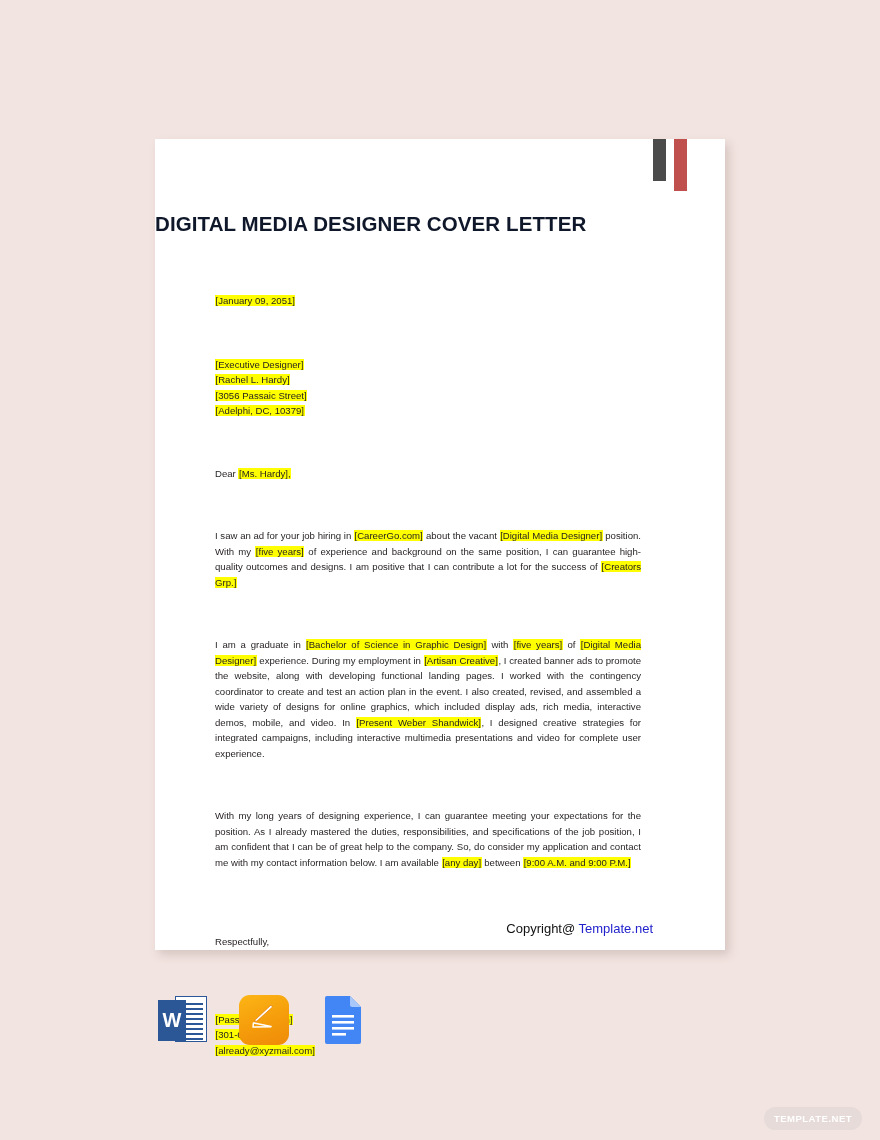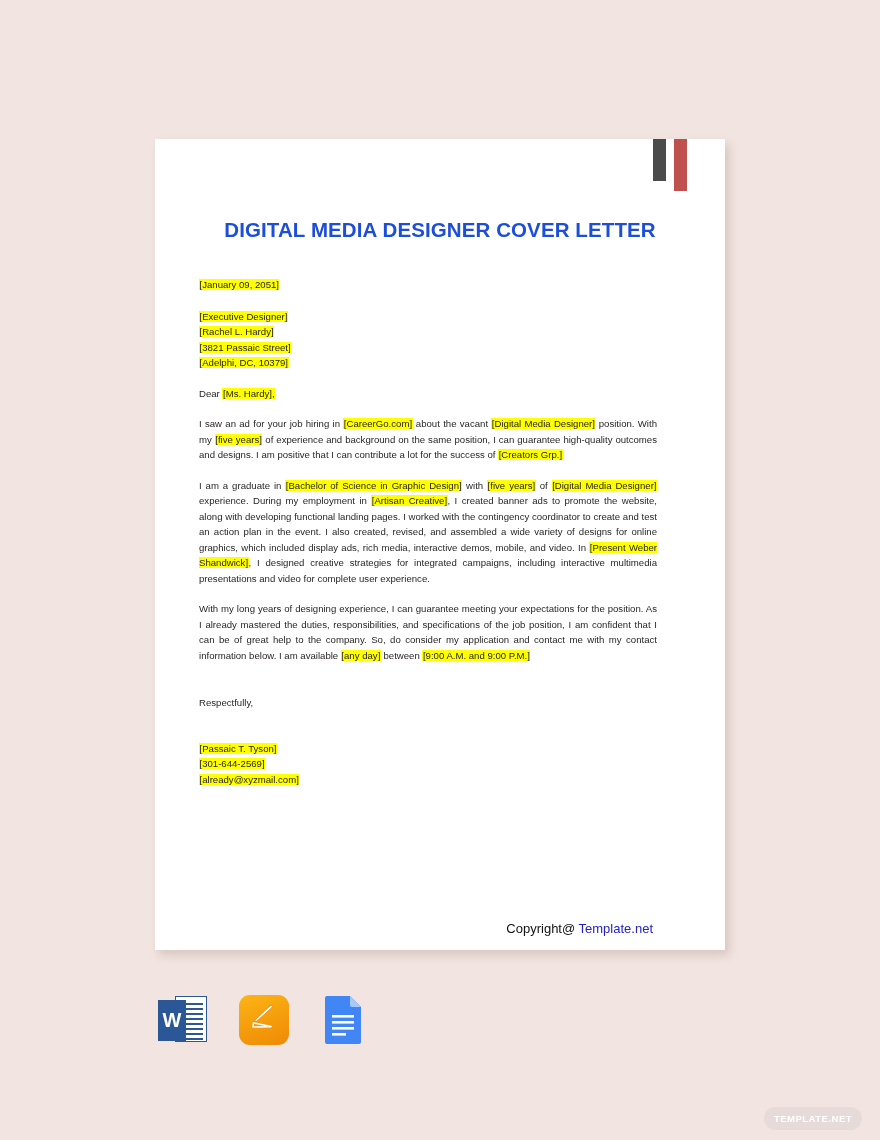--- a/index.html
+++ b/index.html
@@ -49,40 +49,40 @@
     width: 13px;
     height: 52px;
     background: #c0504d;
   }
 
   
   #letter-title {
     position: absolute;
     left: 0;
     right: 0;
-    top: 79px;
-    text-align: center;
-    color: #1d4ed8;
+    top: 73px;
+    text-align: left;
+    color: #0f172a;
     font-size: 20.5px;
     font-weight: bold;
     letter-spacing: 0.1px;
   }
 
   
   #letter-body {
     position: absolute;
     left: 44px;
     top: 138px;
     width: 458px;
     font-size: 9.6px;
     line-height: 15.5px;
     color: #231f20;
     text-align: justify;
   }
-  #letter-body .blk { margin: 0; }
+  #letter-body .blk { margin: 16px; }
   .hl {
     background: #ffff00;
     padding: 0 0.5px;
   }
   .gap-1 { height: 16px; }
   .gap-2 { height: 15px; }
   .gap-3 { height: 15px; }
   .gap-4 { height: 15px; }
   .gap-5 { height: 15px; }
   .gap-6 { height: 32px; }
@@ -214,21 +214,21 @@
 
   <div id="letter-body">
 
     <div class="blk date-line"><span class="hl">[January 09, 2051]</span></div>
 
     <div class="gap-1"></div>
 
     <div class="blk">
       <div class="addr-line"><span class="hl">[Executive Designer]</span></div>
       <div class="addr-line"><span class="hl">[Rachel L. Hardy]</span></div>
-      <div class="addr-line"><span class="hl">[3821 Passaic Street]</span></div>
+      <div class="addr-line"><span class="hl">[3056 Passaic Street]</span></div>
       <div class="addr-line"><span class="hl">[Adelphi, DC, 10379]</span></div>
     </div>
 
     <div class="gap-2"></div>
 
     <div class="blk salutation"><span>Dear </span><span class="hl">[Ms. Hardy],</span></div>
 
     <div class="gap-3"></div>
 
     <p class="blk"><span>I saw an ad for your job hiring in </span><span class="hl">[CareerGo.com]</span><span> about the vacant </span><span class="hl">[Digital Media Designer]</span><span> position. With my </span><span class="hl">[five years]</span><span> of experience and background on the same position, I can guarantee high-quality outcomes and designs. I am positive that I can contribute a lot for the success of </span><span class="hl">[Creators Grp.]</span></p>

